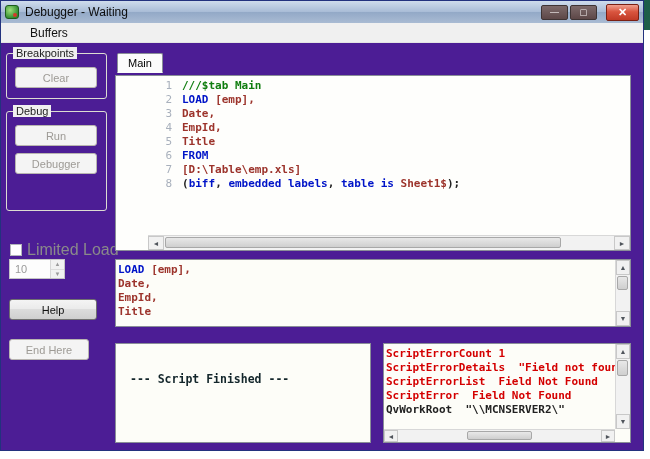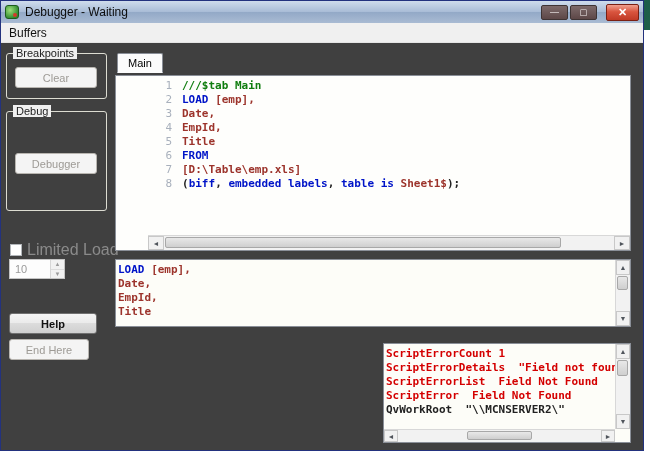--- a/index.html
+++ b/index.html
@@ -5,38 +5,38 @@
   * { margin:0; padding:0; box-sizing:border-box; }
   html,body { width:650px; height:459px; overflow:hidden; background:#fff;
     font-family:"Liberation Sans", sans-serif; }
 
   .desktop-strip { position:absolute; left:0; top:0; width:650px; height:30px;
     background:
       radial-gradient(circle at 505px 18px, rgba(140,230,160,.85) 0px, rgba(140,230,160,0) 52px),
       linear-gradient(90deg,#060609 0%,#0a0f14 35%,#0f2e2a 55%,#175040 75%,#1d5f4a 100%); }
 
   .dialog { position:absolute; left:0; top:8; width:644px; height:451px;
-    background:#404040; border:1px solid #23327e; }
+    background:#4c1d95; border:1px solid #23327e; }
 
   .titlebar { height:22px; display:flex; align-items:center; padding:0 4px; gap:4px;
     background:linear-gradient(#cfdcec,#aabdd7 48%,#93a9c7 52%,#a9bbd3); }
   .app-icon { width:14px; height:14px; border-radius:3px; border:1px solid #1c5c1c;
     background:radial-gradient(circle at 35% 35%, #9fe07a, #2e8b2e 75%); position:relative; }
   .app-icon::after { content:""; position:absolute; right:1px; bottom:1px; width:4px; height:4px;
     border-radius:50%; background:#d43a2a; }
   .title-text { font-size:12px; color:#0c0c0c; margin-left:2px; }
   .caption-buttons { margin-left:auto; display:flex; align-items:center; gap:2px; }
   .cap-btn { width:27px; height:15px; border-radius:2px; display:flex; align-items:center;
     justify-content:center; font-size:9px; line-height:1; cursor:default; }
   .cap-btn.min, .cap-btn.max { background:linear-gradient(#7d6a6a,#5d4747);
     border:1px solid #3e3434; color:#efe9e9; }
   .cap-btn.close { width:33px; height:17px; margin-left:7px; font-size:11px; font-weight:bold;
     background:linear-gradient(#f0a08e,#d9553f 45%,#c03a26); border:1px solid #7a1f12; color:#fff; }
 
-  .menubar { height:20px; display:flex; align-items:center; padding-left:0;
+  .menubar { height:20px; display:flex; align-items:center; padding-left:21px;
     background:#f0f0f0; border-bottom:1px solid #e4e4e4; }
   .menu-item { font-size:12px; color:#111; padding:2px 8px; }
 
   .client { position:absolute; left:0; top:42px; right:0; bottom:0; }
 
   
   .groupbox { position:absolute; border:1px solid #dcdcd2; border-radius:3px; }
   .gb-breakpoints { left:5px; top:10px; width:101px; height:46px; }
   .gb-debug { left:5px; top:68px; width:101px; height:100px; }
   .gb-label { position:absolute; top:-7px; left:6px; background:#f0f0f0; padding:0 3px;
@@ -44,21 +44,21 @@
 
   .btn { position:absolute; width:82px; height:21px; font-size:11px; border-radius:3px;
     display:flex; align-items:center; justify-content:center; }
   .btn.enabled { border:1px solid #707070; color:#111;
     background:linear-gradient(#f4f4f4,#ebebeb 45%,#dddddd 46%,#cfcfcf); }
   .btn.disabled { border:1px solid #b8b5b0; background:#f4f4f4; color:#9d9a95; }
   .btn-clear   { left:14px; top:24px; }
   .btn-run     { left:14px; top:82px; }
   .btn-animate { left:14px; top:110px; }
   .btn-step    { left:14px; top:138px; }
-  .btn-help    { left:8px;  top:270px; width:88px;font-weight:bold; }
+  .btn-help    { left:8px;  top:256px; width:88px; }
   .btn-endhere { left:8px;  top:296px; width:80px; }
   .btn-close   { left:8px;  top:346px; width:88px; }
 
   .check-row { position:absolute; left:9px; top:198px; display:flex; align-items:center; gap:5px; }
   .checkbox { width:12px; height:12px; background:#fff; border:1px solid #b2b6ba; }
   .check-label { font-size:16px; color:#8a8a8a;text-align:center; }
 
   .spinner { position:absolute; left:8px; top:216px; width:56px; height:20px;
     border:1px solid #c4c4c4; background:#fdfdfd; display:flex; }
   .spin-value { flex:1; font-size:11px; color:#9a9a9a; padding:3px 0 0 5px; }
@@ -140,20 +140,21 @@
   <div class="client">
 
     <div class="groupbox gb-breakpoints">
       <span class="gb-label">Breakpoints</span>
     </div>
     <div class="btn disabled btn-clear">Clear</div>
 
     <div class="groupbox gb-debug">
       <span class="gb-label">Debug</span>
     </div>
+    <div class="btn disabled btn-run">Run</div>
     <div class="btn disabled btn-animate">Debugger</div>
 
     <div class="check-row">
       <span class="checkbox"></span>
       <span class="check-label">Limited Load</span>
     </div>
 
     <div class="spinner">
       <span class="spin-value">10</span>
       <span class="spin-arrows">
@@ -182,20 +183,23 @@
       <div class="code-area"><div class="code-line"><span class="tok-kw">LOAD</span><span class="tok-plain"> </span><span class="tok-field">[emp],</span></div><div class="code-line"><span class="tok-field">Date,</span></div><div class="code-line"><span class="tok-field">EmpId,</span></div><div class="code-line"><span class="tok-field">Title</span></div></div>
       <div class="vscroll">
         <span class="sb-btn">▲</span>
         <span class="sb-track">
           <span class="sb-thumb" style="top:1px; left:1px; width:11px; height:14px;"></span>
         </span>
         <span class="sb-btn">▼</span>
       </div>
     </div>
 
+    <div class="panel status-panel">
+      <div class="status-text">--- Script Finished ---</div>
+    </div>
 
     <div class="panel vars-panel">
       <div class="code-area"><div class="code-line"><span class="tok-err">ScriptErrorCount 1</span></div><div class="code-line"><span class="tok-err">ScriptErrorDetails  "Field not found</span></div><div class="code-line"><span class="tok-err">ScriptErrorList  Field Not Found</span></div><div class="code-line"><span class="tok-err">ScriptError  Field Not Found</span></div><div class="code-line"><span class="tok-var">QvWorkRoot  "\\MCNSERVER2\"</span></div></div>
       <div class="vscroll">
         <span class="sb-btn">▲</span>
         <span class="sb-track">
           <span class="sb-thumb" style="top:1px; left:1px; width:11px; height:16px;"></span>
         </span>
         <span class="sb-btn">▼</span>
       </div>

